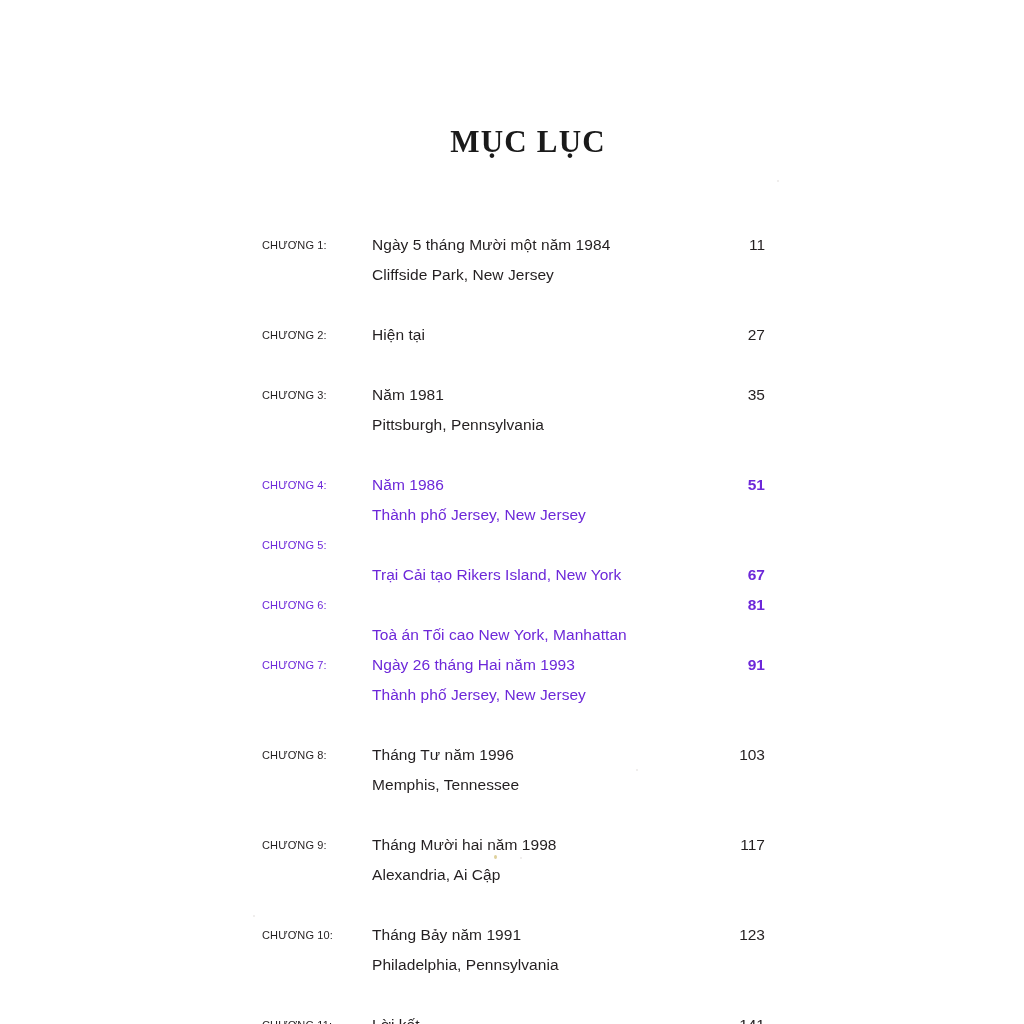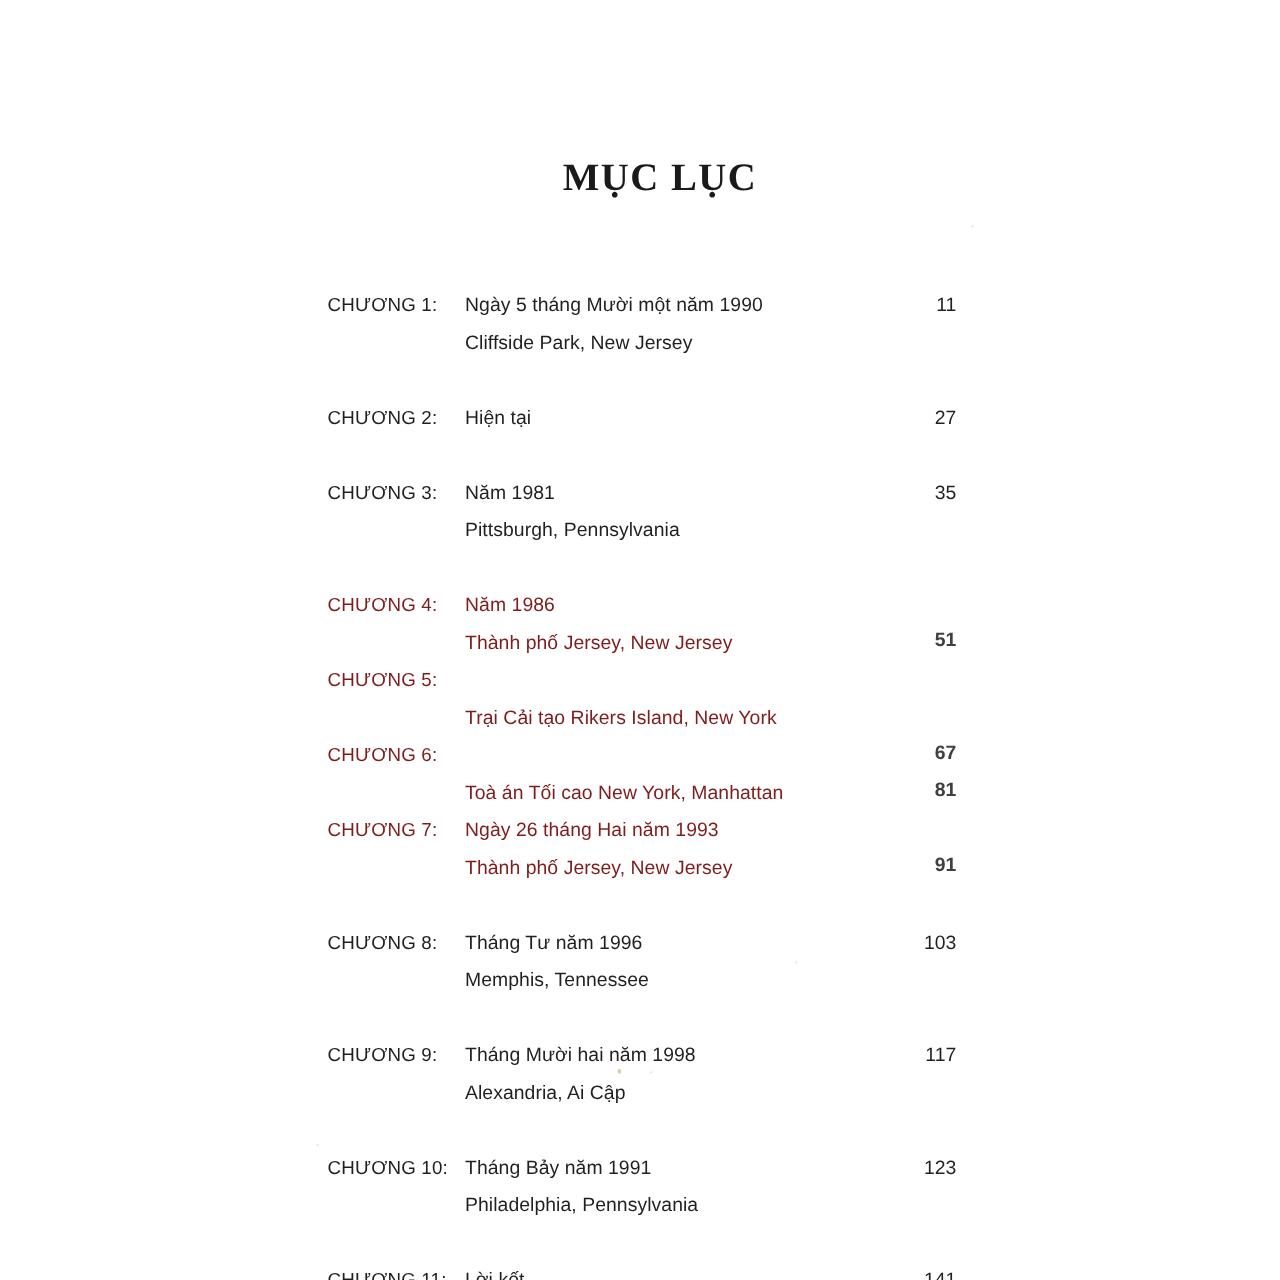--- a/index.html
+++ b/index.html
@@ -58,21 +58,21 @@
     height: 30px;
     line-height: 30px;
     white-space: nowrap;
   }
 
   .lbl {
     position: absolute;
     left: 0;
     top: 0;
     width: 112px;
-    font-size: 15px;
+    font-size: 11px;
     letter-spacing: 0.15px;
     color: #231f20;
   }
 
   .ttl {
     position: absolute;
     left: 110px;
     top: 0;
     font-size: 15.5px;
     letter-spacing: 0.05px;
@@ -87,23 +87,23 @@
     text-align: right;
     font-size: 15.5px;
     font-weight: 400;
     color: #231f20;
   }
 
   
   .faded .lbl,
   .faded .ttl,
   .faded .pg {
-    color: #7f1d1d;
-  }
-  .faded .pg { font-weight: 600; color: #404040; margin-top: 28px; }
+    color: #6d28d9;
+  }
+  .faded .pg { font-weight: 600; color: #6d28d9; }
 
   
   .gap-lg  { height: 30px; }
   .gap-sm  { height: 0px; }
 
   
   .speck {
     position: absolute;
     background: #d9d4cf;
     opacity: .5;
@@ -121,21 +121,21 @@
   <div class="speck y" style="left:494px;top:855px;width:3px;height:4px;"></div>
   <div class="speck" style="left:520px;top:857px;width:2px;height:2px;"></div>
   <div class="speck" style="left:253px;top:915px;width:2px;height:2px;"></div>
 
   <div class="toc-title">MỤC LỤC</div>
 
   <div class="toc">
       <div class="entry">
         <div class="entry-line">
           <span class="lbl">CHƯƠNG 1:</span>
-          <span class="ttl">Ngày 5 tháng Mười một năm 1990</span>
+          <span class="ttl">Ngày 5 tháng Mười một năm 1984</span>
           <span class="pg">11</span>
         </div>
         <div class="entry-line">
           <span class="ttl">Cliffside Park, New Jersey</span>
         </div>
       </div>
       <div class="gap-lg"></div>
       <div class="entry">
         <div class="entry-line">
           <span class="lbl">CHƯƠNG 2:</span>

